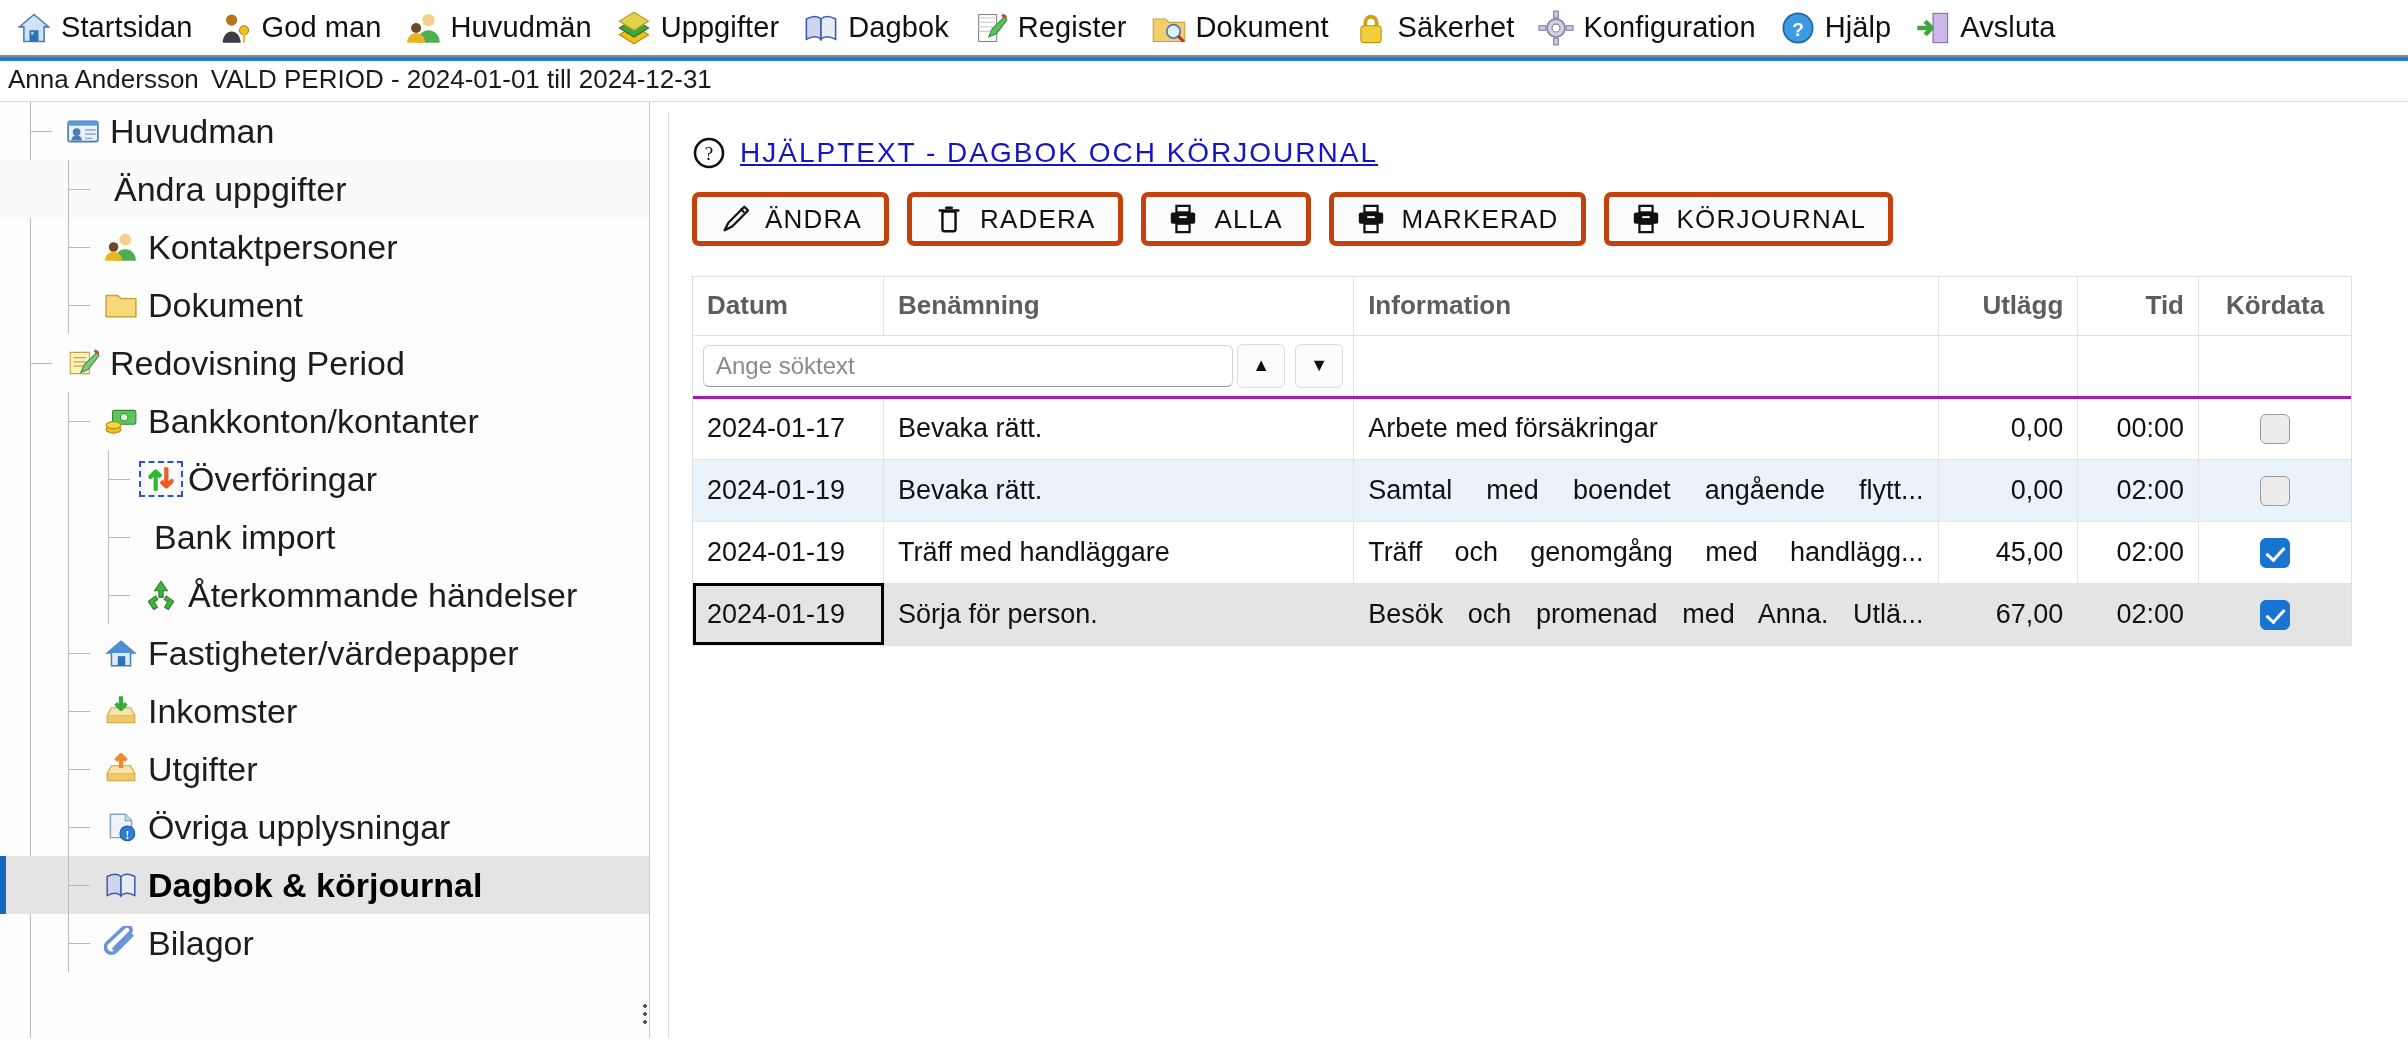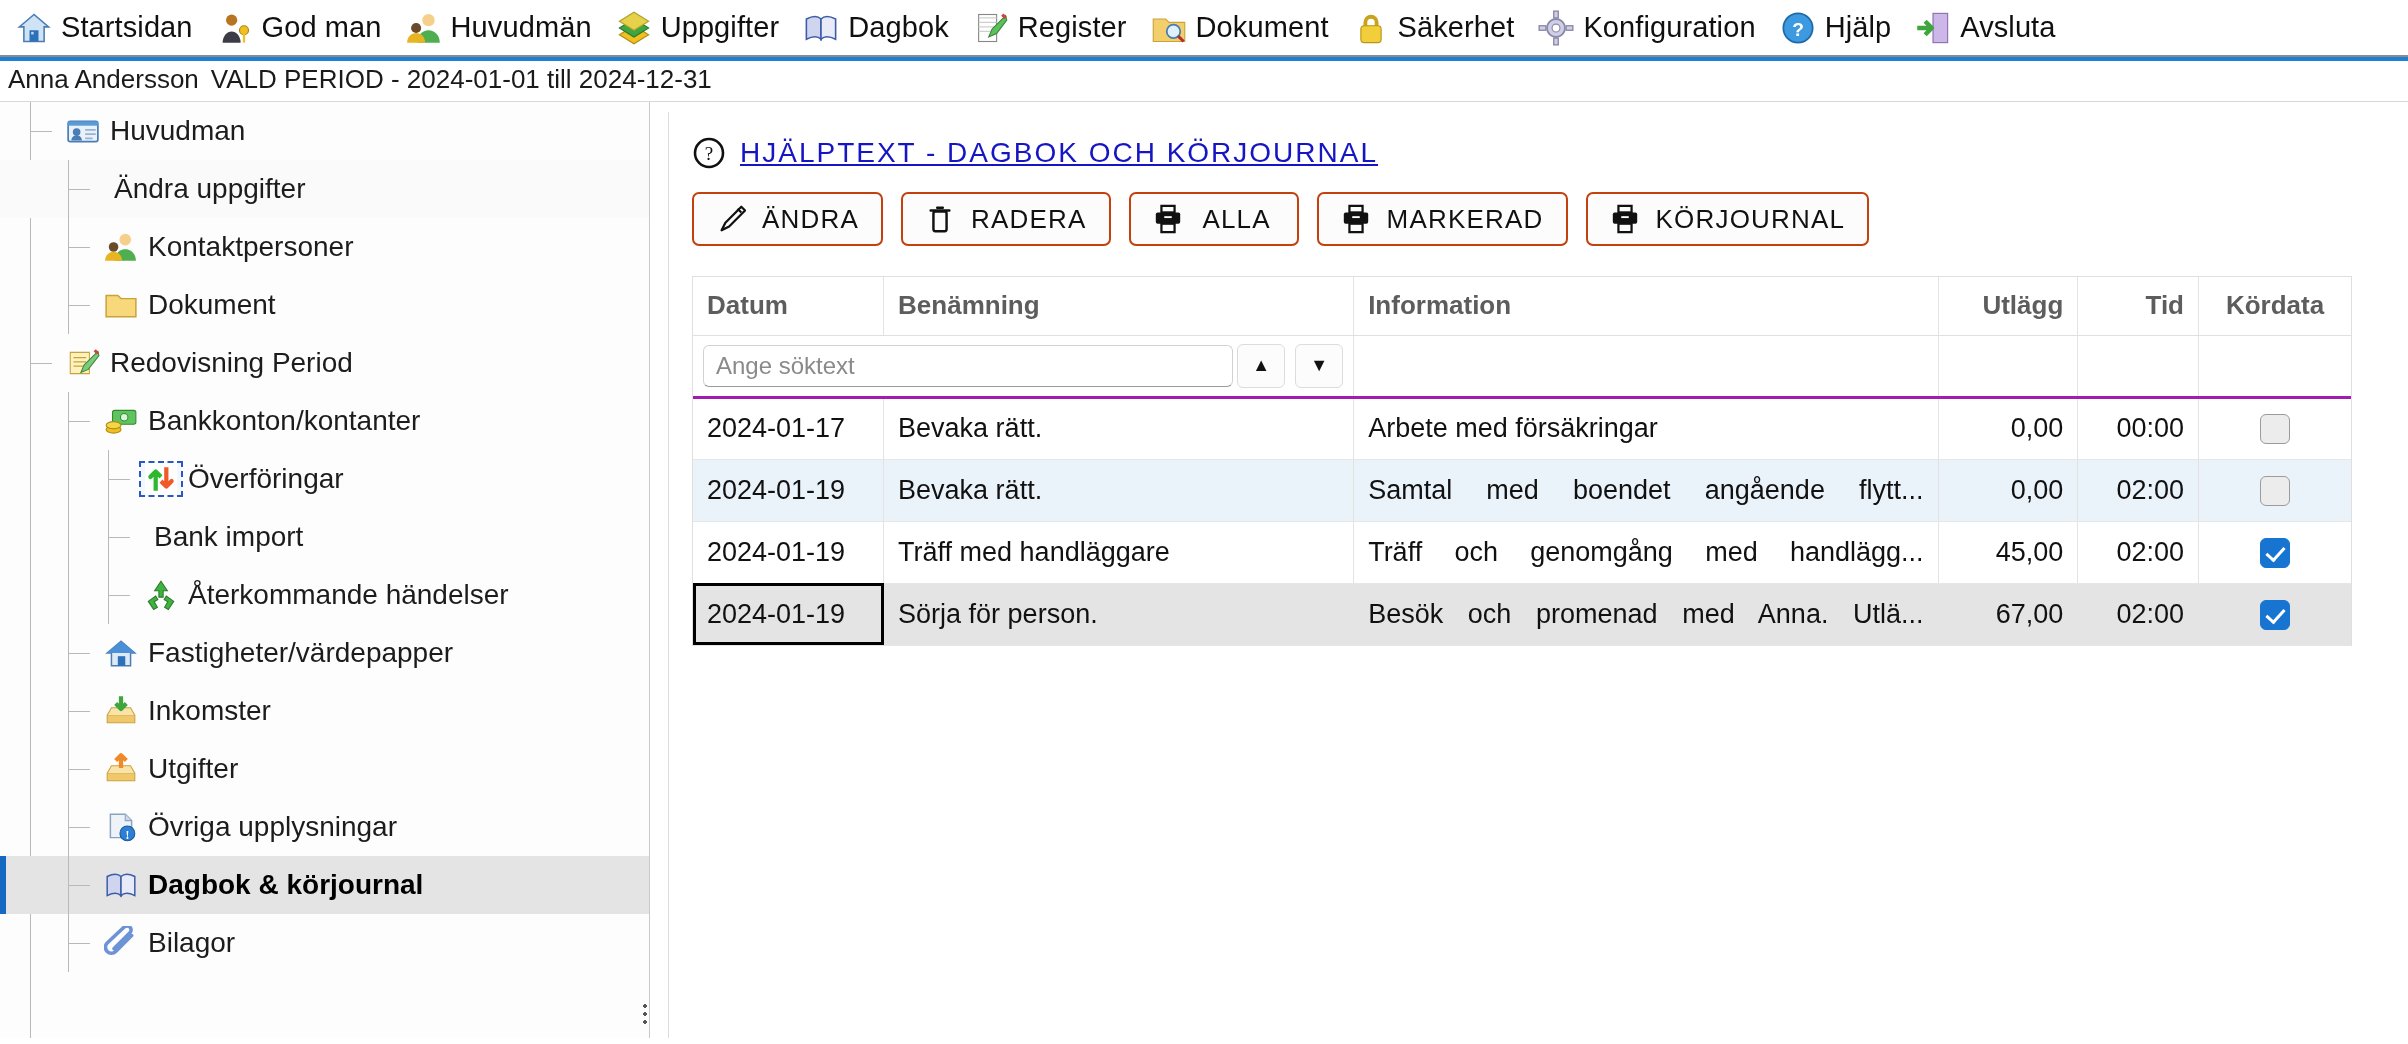--- a/index.html
+++ b/index.html
@@ -79,21 +79,21 @@
   }
   .tree-row.alt { background: #fafafa; }
   .tree-row.selected { background: #e4e4e4; }
   .tree-row.selected::before {
     content: "";
     position: absolute;
     left: 0; top: 0; bottom: 0;
     width: 6px; background: #1669c1;
   }
   .tree-row .tlabel {
-    font-size: 28px;
+    font-size: 34px;
     color: #1c1c1c;
     padding-left: 6px;
   }
   .tree-row.selected .tlabel { font-weight: bold; color: #000; }
   .ticon-wrap { display:flex; align-items:center; justify-content:center; width:42px; flex:0 0 42px;}
   .ticon-wrap.focusbox { outline: 2px dashed #2b56c4; outline-offset: -1px; background:#f3f7ff; }
   .spacer { flex: 0 0 auto; }
 
   
   .vline {
@@ -158,21 +158,21 @@
   
   #toolbar {
     display: flex;
     align-items: center;
     gap: 18px;
     padding: 16px 0 14px 12px;
   }
   .tbtn {
     height: 54px;
     min-width: 170px;
-    border: 2px solid #c2410c;
+    border: 5px solid #c2410c;
     border-radius: 7px;
     background: #fcfcfc;
     display: flex;
     align-items: center;
     gap: 16px;
     padding: 0 22px;
     font-size: 26px;
     color: #111;
     letter-spacing: 1.2px;
     cursor: pointer;

